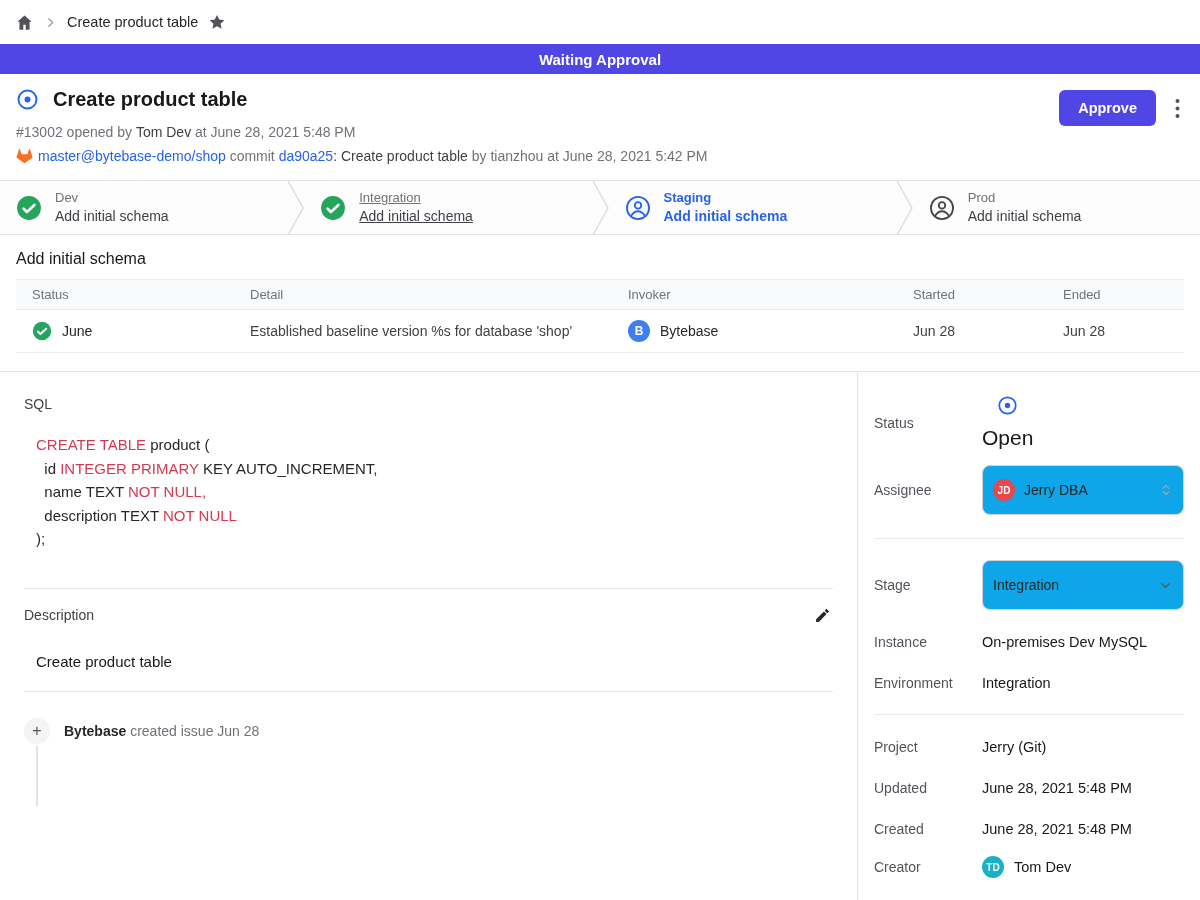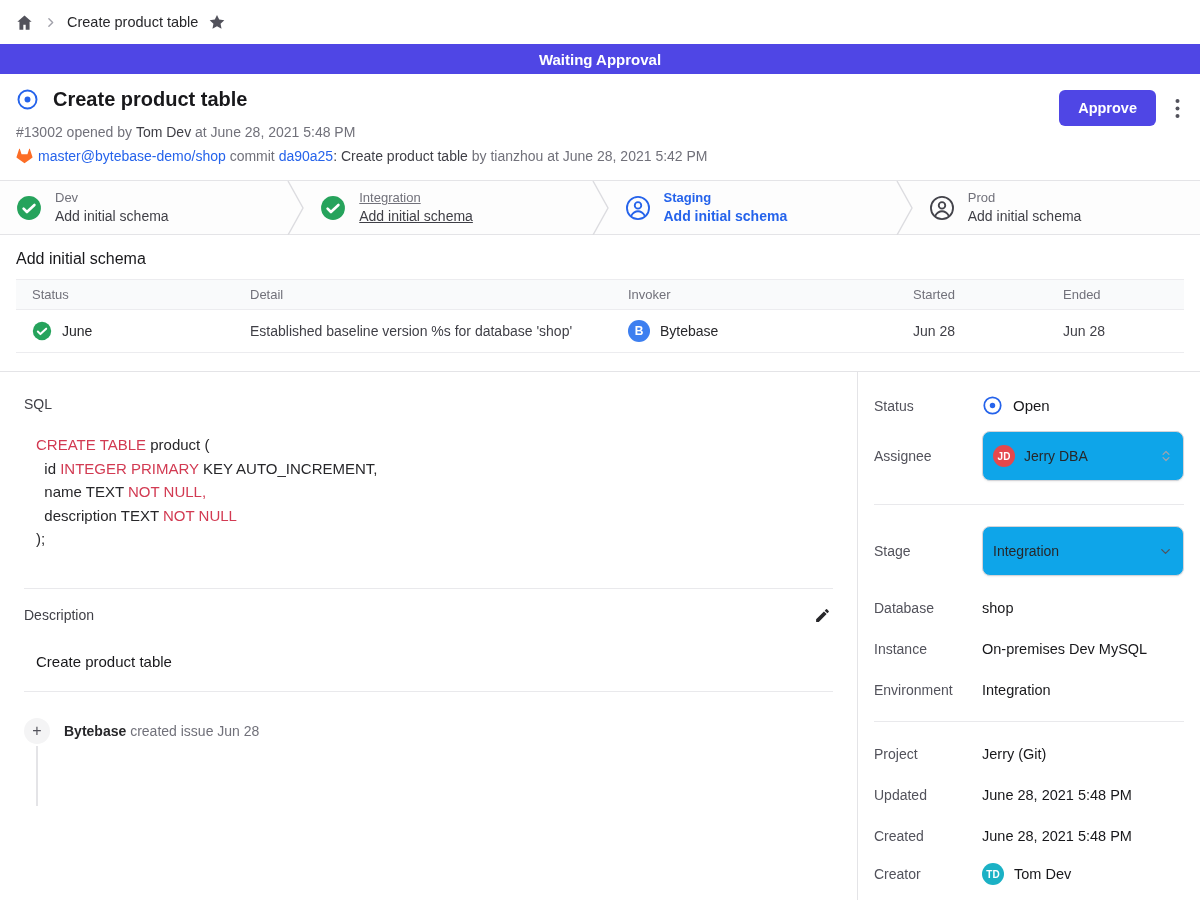--- a/index.html
+++ b/index.html
@@ -79,21 +79,21 @@
   .plus-bubble { width:26px; height:26px; border-radius:50%; background:#f4f4f5; color:#52525b;
     display:flex; align-items:center; justify-content:center; font-size:16px; position:relative; z-index:1; flex:0 0 26px; }
   .activity-item::after { content:""; position:absolute; left:12px; top:28px; width:2px;
     height:60px; background:#e4e4e7; }
 
   
   .side-row { display:flex; align-items:center; font-size:14px; }
   .side-row .lbl { flex:0 0 108px; color:#52525b; }
   .side-row .val { color:#18181b; font-size:14.5px; }
   .row-status { margin-bottom:15px; }
-  .status-val { display:flex; align-items:center; gap:10px; font-size:15px; color:#18181b; }
+  .status-val { display:flex; align-items:center; gap:10px; font-size:21px; color:#18181b;flex-direction:column; }
   .select { flex:1; height:50px; border:1px solid #d4d4d8; border-radius:8px; background:#0ea5e9;
     display:flex; align-items:center; gap:9px; padding:0 10px; font-size:14px; color:#27272a;
     box-shadow:0 1px 2px rgba(0,0,0,.06); }
   .select .grow { flex:1; }
   .side-hr { border:none; border-top:1px solid #e9e9ec; margin:23px 0 21px; }
   .side-row.field { margin-top:25px; }
   .side-fields .side-row.field:first-child { margin-top:24px; }
   .row-creator { margin-top:19px; }
   .creator-val { display:flex; align-items:center; gap:10px; color:#18181b; font-size:14.5px; }
 </style>
@@ -301,24 +301,20 @@
         <span data-interactable="false">Integration</span>
         <span class="grow"></span>
         <svg width="15" height="15" viewBox="0 0 24 24" fill="none" stroke="#52525b" stroke-width="2" stroke-linecap="round" stroke-linejoin="round" data-interactable="false">
             <path d="M6 9l6 6 6-6"></path>
           </svg>
       </span>
     </div>
 
     <div class="side-fields" data-interactable="false">
         <div class="side-row field" data-interactable="false">
-          <span class="lbl" data-interactable="false">Database</span>
-          <span class="val" data-interactable="false">shop</span>
-        </div>
-        <div class="side-row field" data-interactable="false">
           <span class="lbl" data-interactable="false">Instance</span>
           <span class="val" data-interactable="false">On-premises Dev MySQL</span>
         </div>
         <div class="side-row field" data-interactable="false">
           <span class="lbl" data-interactable="false">Environment</span>
           <span class="val" data-interactable="false">Integration</span>
         </div>
       </div>
 
     <hr class="side-hr" data-interactable="false">

